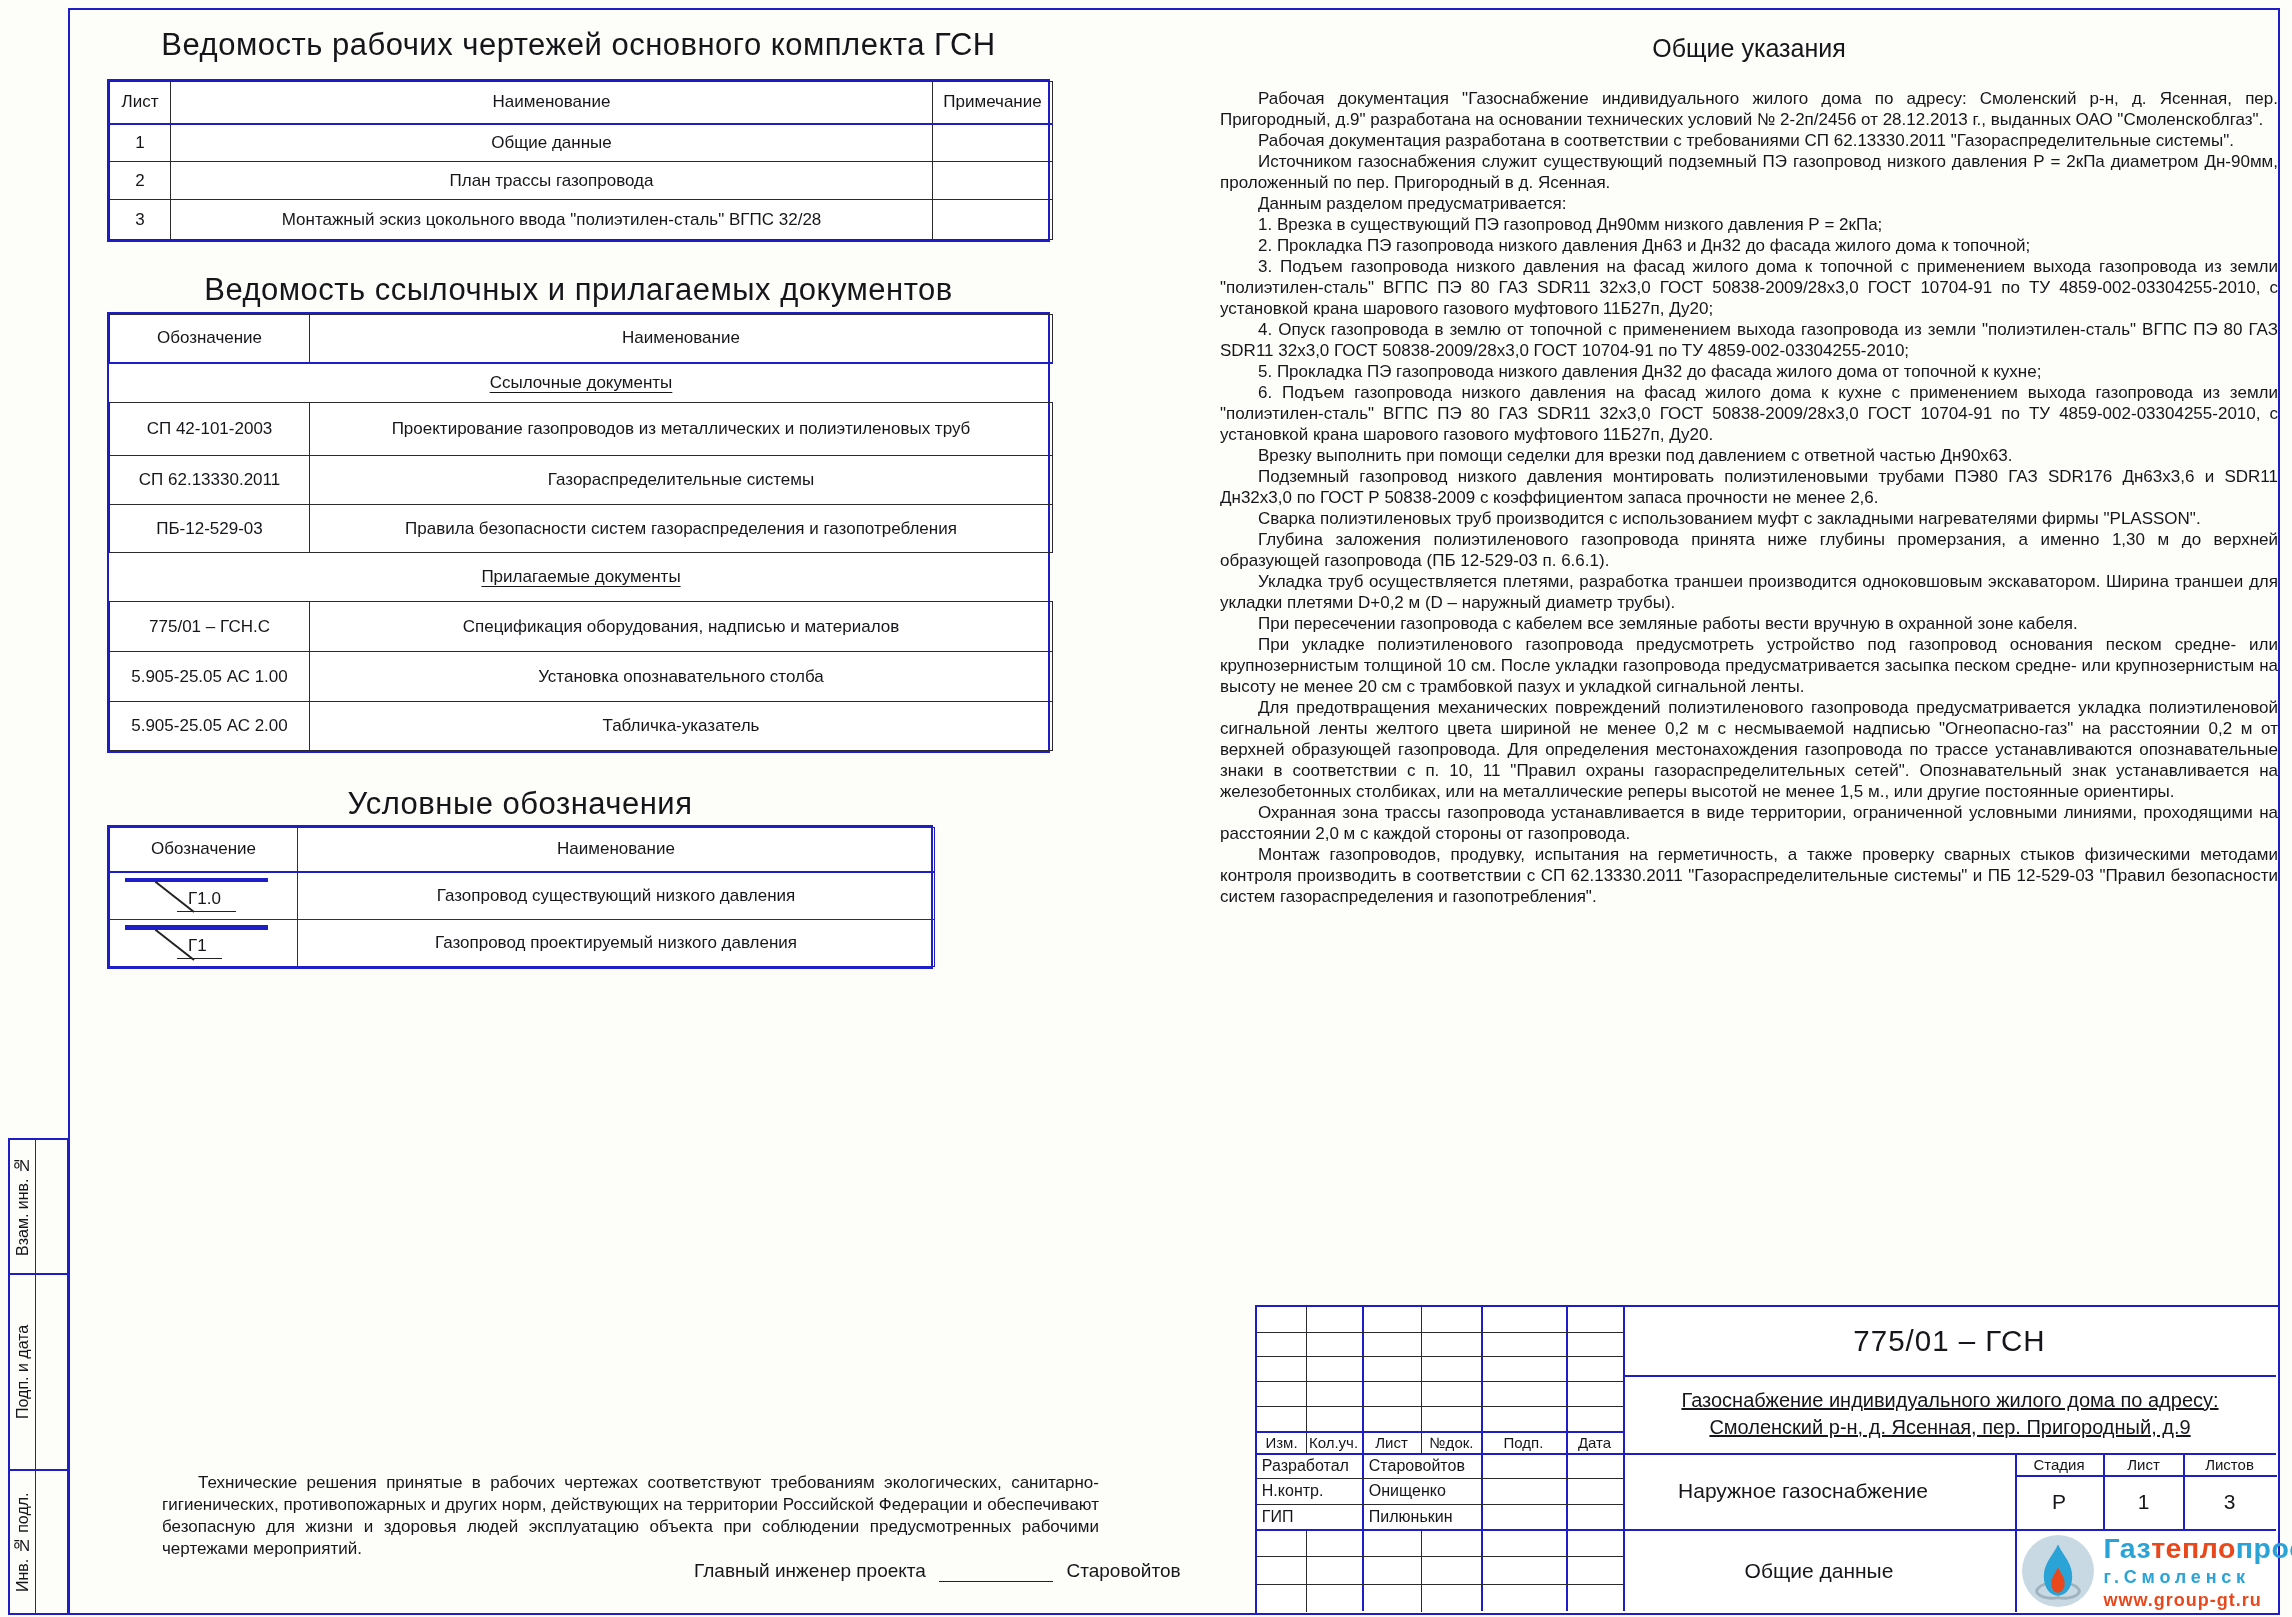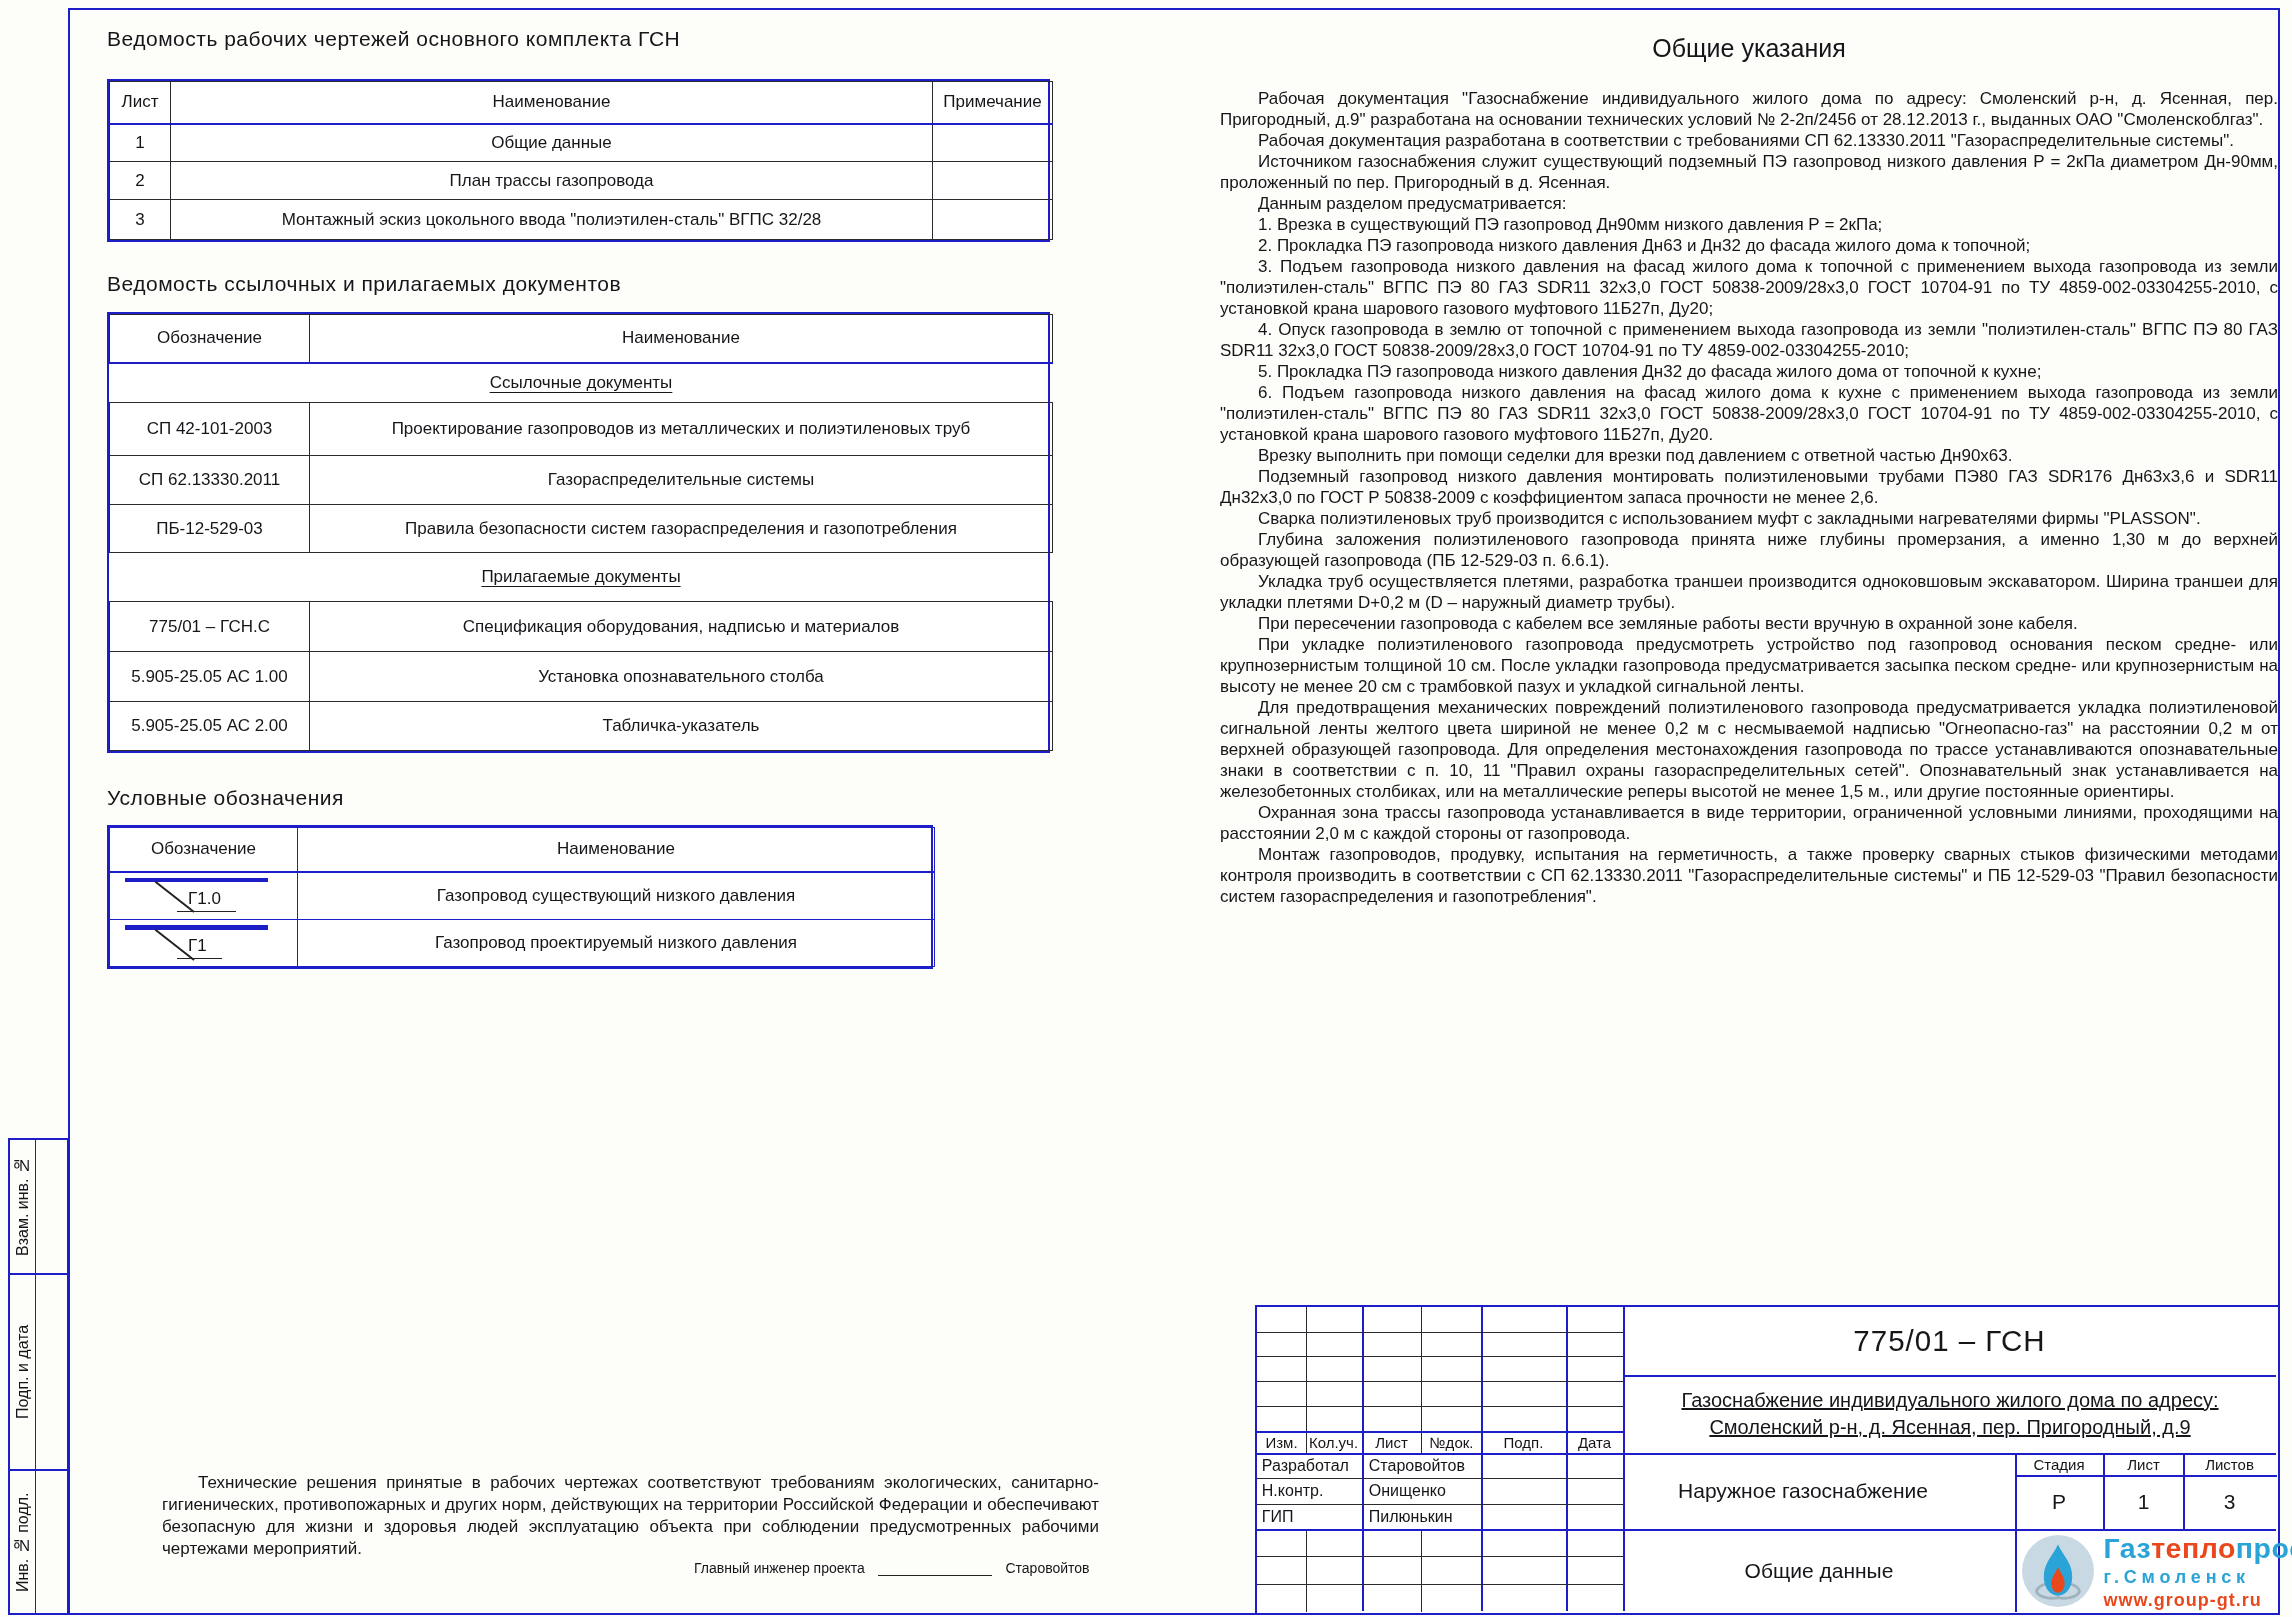--- a/index.html
+++ b/index.html
@@ -11,41 +11,41 @@
   .main-frame{position:absolute; left:68px; top:7.6px; width:2212px; height:1607px;
     border:2.9px solid #1e1ec8; box-sizing:border-box;}
   .side-strip{position:absolute; left:7.6px; top:1138px; width:61px; height:477px;}
   .strip-cell{position:relative; box-sizing:border-box; border:2.4px solid #1e1ec8; border-bottom:none; width:61px;}
   .strip-cell:last-child{border-bottom:2.4px solid #1e1ec8;}
   .strip-div{position:absolute; left:25px; top:0; bottom:0; width:1.9px; background:#1e1ec8;}
   .strip-label{position:absolute; left:0; top:0; width:25px; height:100%;
     display:flex; align-items:center; justify-content:center;
     writing-mode:vertical-rl; transform:rotate(180deg); font-size:16px; white-space:nowrap;}
   
-  .t-title{position:absolute; text-align:left; font-size:21px; letter-spacing:0.5px;}
+  .t-title{position:absolute; text-align:center; font-size:31px; letter-spacing:0.5px;}
   .dwg-table{border-collapse:collapse; table-layout:fixed; width:100%;}
   .dwg-wrap{position:absolute; border:2.9px solid #1e1ec8; box-sizing:border-box; background:#fff;}
   .dwg-table td{border:1.4px solid #2a2a30; font-size:17px; text-align:center; vertical-align:middle; padding:0 5.7px; overflow:hidden;}
   .dwg-table tr.hdr td{border-bottom:2.9px solid #1e1ec8; font-size:17px;}
   .dwg-table td.sec{border-left:none; border-right:none;}
   .sec span{text-decoration:underline; text-underline-offset:3.8px;}
   .legend-table td{border:1.9px solid #1e1ec8;}
   
   .legend-sym{position:relative; width:200px; height:46px; margin:0 auto;}
   .sym-pipe{position:absolute; left:9.5px; top:4.8px; width:143px; height:4.8px; background:#1e1ec8;}
   .sym-leader{position:absolute; left:40px; top:8.6px; width:49px; height:1.9px; background:#222; transform:rotate(38deg); transform-origin:left top;}
   .sym-label{position:absolute; left:61px; top:16px; border-bottom:1.9px solid #222; padding:0 15px 1.9px 11.4px; font-size:17px;text-align:right;}
   
   .notes{position:absolute; left:1220px; top:34px; width:1058px;}
   .notes-title{text-align:center; font-size:25px; margin:0 0 25px 0;}
   .gp{margin:0; text-indent:38px; text-align:justify; font-size:17px; line-height:21px;}
   
   .statement{position:absolute; left:162px; top:1472px; width:937px;}
   .statement p{margin:0; text-indent:36px; text-align:justify; font-size:17px; line-height:22px;}
-  .sig-row{position:absolute; left:694px; top:1560px; font-size:14px; display:flex; align-items:flex-end; gap:13.3px;}
+  .sig-row{position:absolute; left:694px; top:1560px; font-size:19px; display:flex; align-items:flex-end; gap:13.3px;}
   .sig-line{display:inline-block; width:114px; border-bottom:1.9px solid #222; height:15px;}
   
   .stamp{position:absolute; left:1255px; top:1305px; width:1025px; height:310px;
     border:2.9px solid #1e1ec8; box-sizing:border-box; background:#fff;}
   .vl{position:absolute; width:1.9px; background:#1e1ec8;}
   .hl{position:absolute; height:1.9px; background:#1e1ec8;}
   .vl.thin,.hl.thin{background:#2a2a30;}
   .vl.thin{width:1.4px;} .hl.thin{height:1.4px;}
   .cell{position:absolute; display:flex; align-items:center; justify-content:center; text-align:center; overflow:hidden;}
   .cell.lft{justify-content:flex-start; padding-left:4.8px; text-align:left;}

